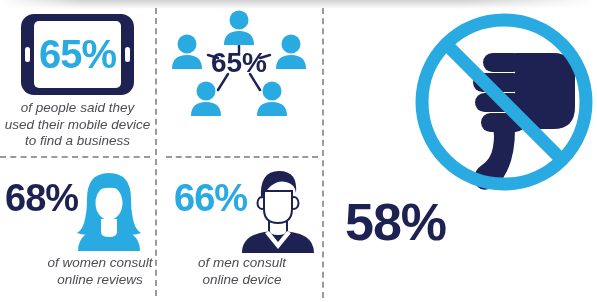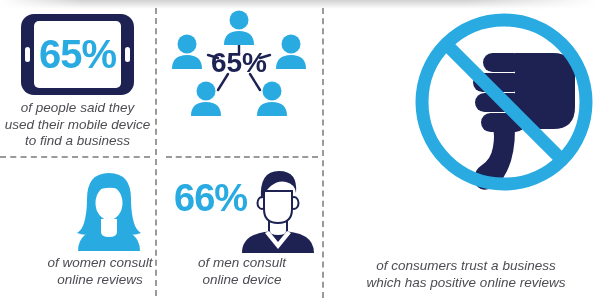--- a/index.html
+++ b/index.html
@@ -216,25 +216,25 @@
         <rect x="64" y="84" width="48" height="19" rx="9.5"></rect>
         <rect x="70" y="104" width="44" height="19" rx="9.5"></rect>
 
         <path d="M104 120 q0 26 -8 42 q-7 15 -18 18 q-12 3 -14 -8 q-2 -10 7 -16 q9 -6 11 -18 q2 -12 0 -18 z"></path>
       </g>
 
       <circle cx="93" cy="93" r="82" fill="none" stroke="#29abe2" stroke-width="13"></circle>
 
       <line x1="35" y1="35" x2="151" y2="151" stroke="#29abe2" stroke-width="13" stroke-linecap="butt"></line>
     </svg>
-    <div class="caption">of consumers trust a business
-which has positive online reviews</div>
+    <div class="pct58">58%</div>
   </div>
 
   <div class="panel" id="p4">
+    <div class="pct68">68%</div>
     <svg class="woman" viewBox="0 0 82 80">
 
       <path d="M41 2 q-22 0 -22 26 q0 14 -3 24 q-2 7 -7 10 q7 3 14 1 l36 0 q7 2 14 -1 q-5 -3 -7 -10 q-3 -10 -3 -24 q0 -26 -22 -26 z" fill="#29abe2"></path>
 
       <path d="M10 80 q0 -22 31 -22 q31 0 31 22 z" fill="#29abe2"></path>
 
       <path d="M33 48 h16 v13 q0 5 -8 5 q-8 0 -8 -5 z" fill="#ffffff"></path>
 
       <ellipse cx="41" cy="32" rx="13.5" ry="17" fill="#ffffff"></ellipse>
 

